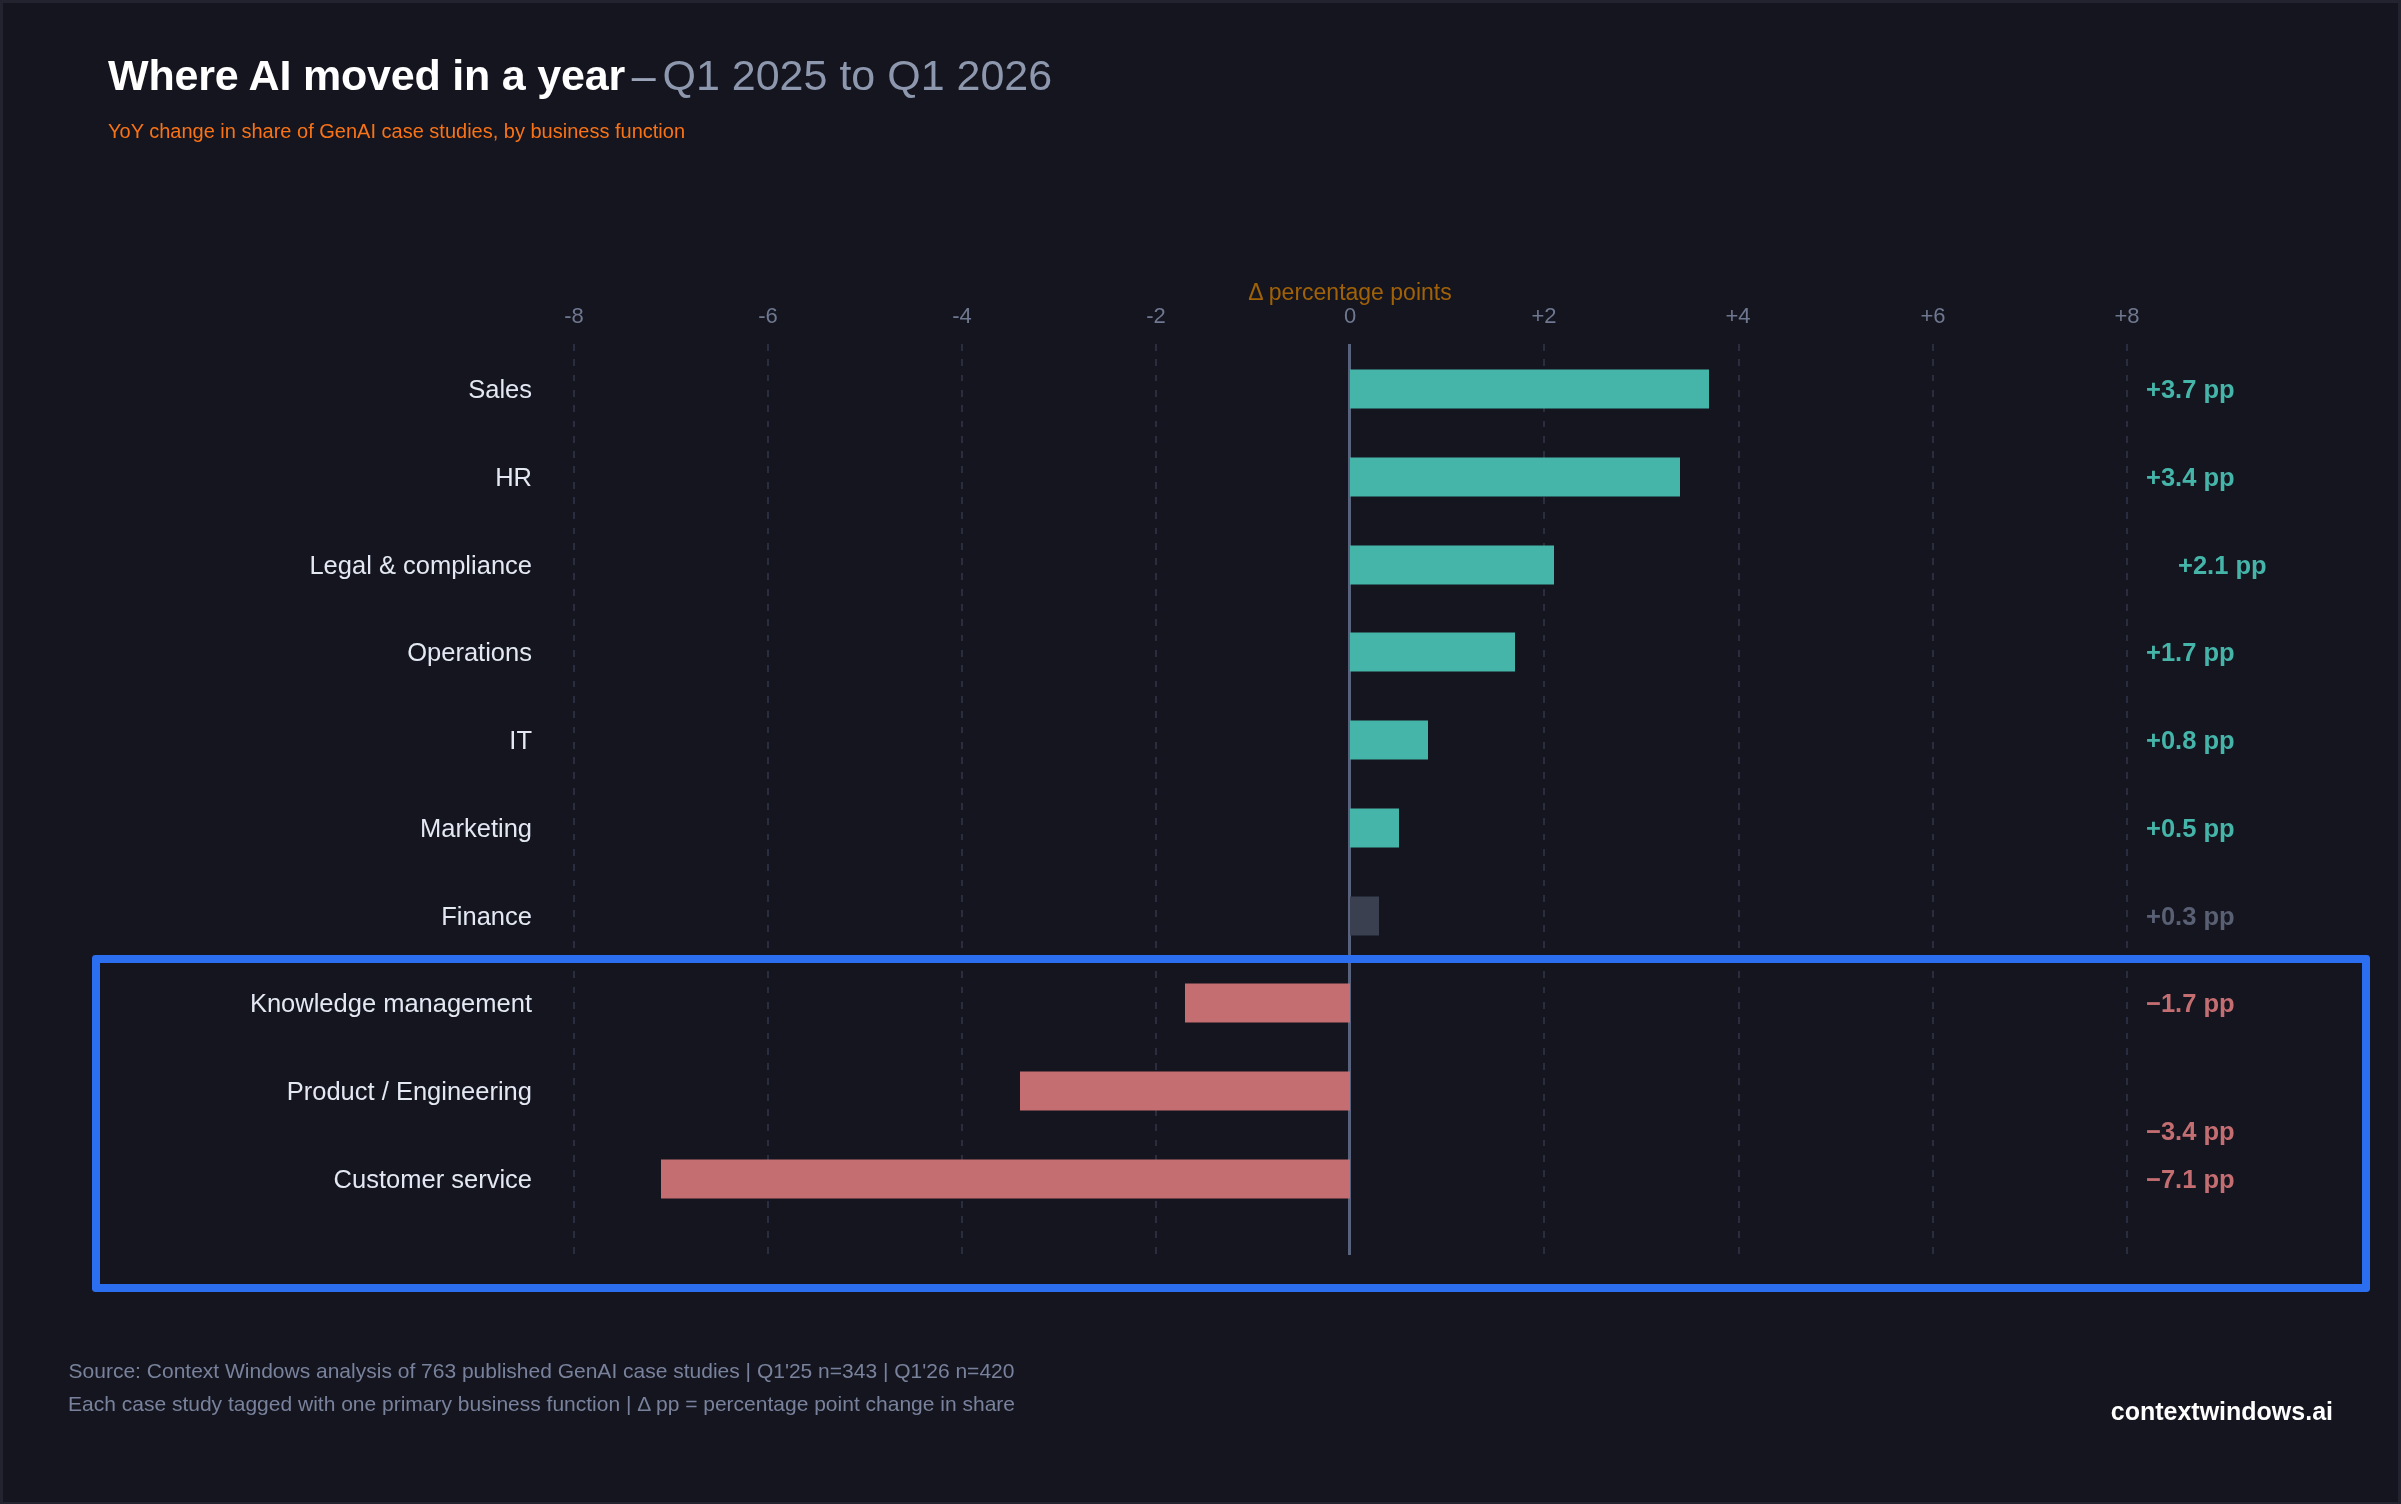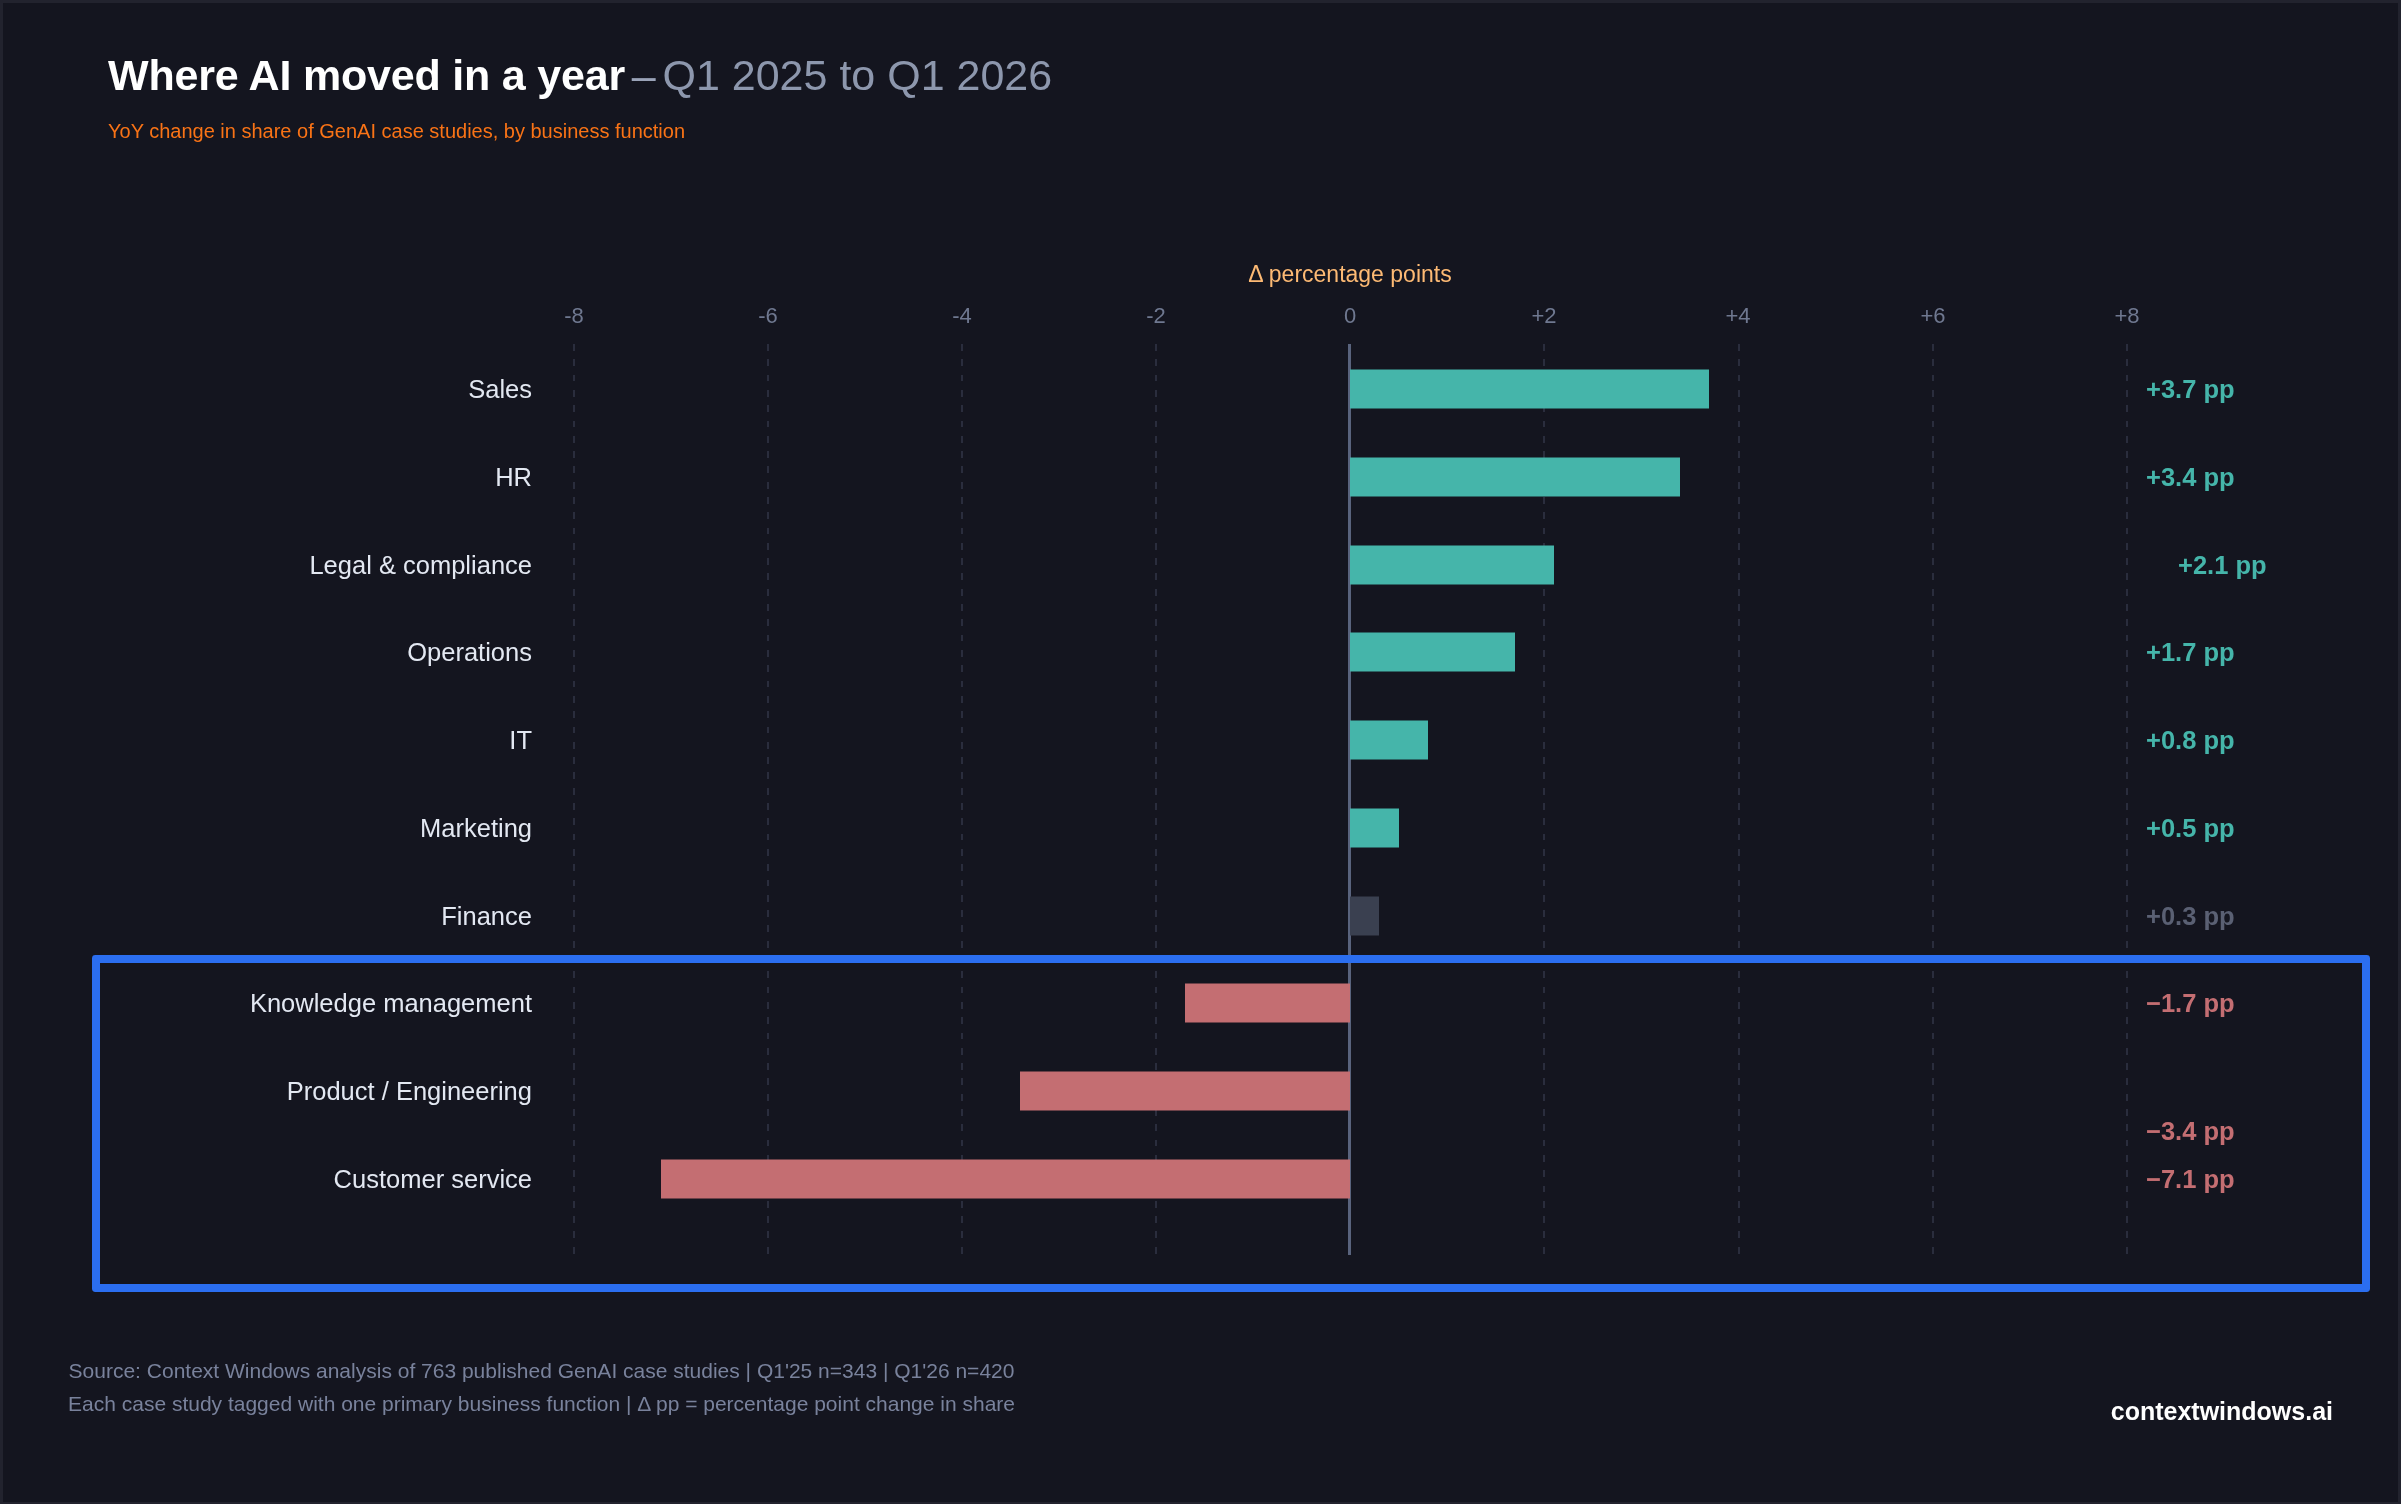--- a/index.html
+++ b/index.html
@@ -25,23 +25,23 @@
   #subtitle {
     margin-top:20.4px; font-size:20px; color:#f97316; white-space:nowrap;
   }
 
   
   #plot {
     position:absolute;
     left:0; top:0; width:2401px; height:1505px;
   }
   #axis-title {
-    position:absolute; top:258px; left:1347px;
+    position:absolute; top:276px; left:1347px;
     transform:translateX(-50%);
-    font-size:23px; color:#fdba74; white-space:nowrap;
+    font-size:23px; color:#a16207; white-space:nowrap;
   }
   .tick-label {
     position:absolute; top:300px;
     transform:translateX(-50%);
     font-size:22px; color:#6f7890; white-space:nowrap;
   }
   .gridline {
     position:absolute; top:341px; height:911px; width:1.7px;
     background:repeating-linear-gradient(to bottom,#2a2d3d 0 6.8px,transparent 6.8px 15.3px);
   }

